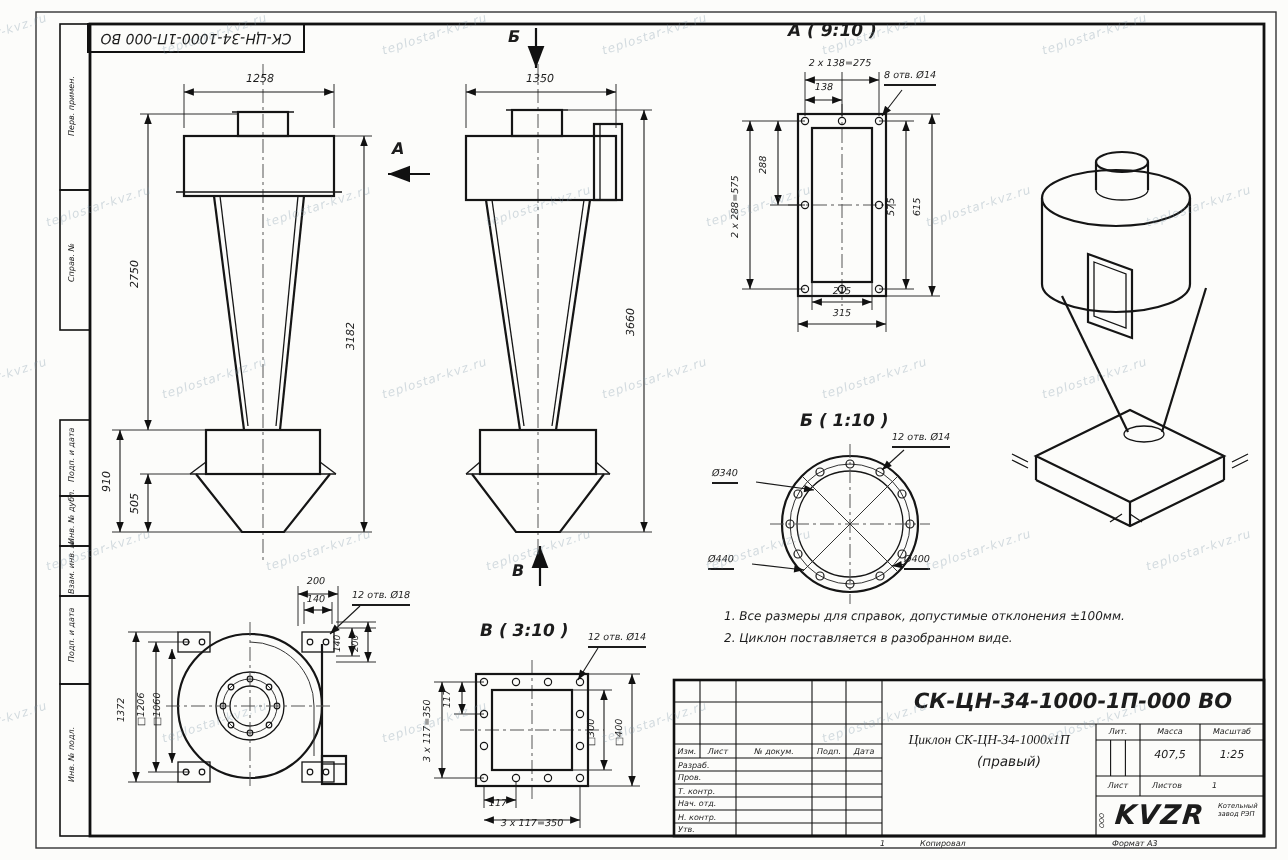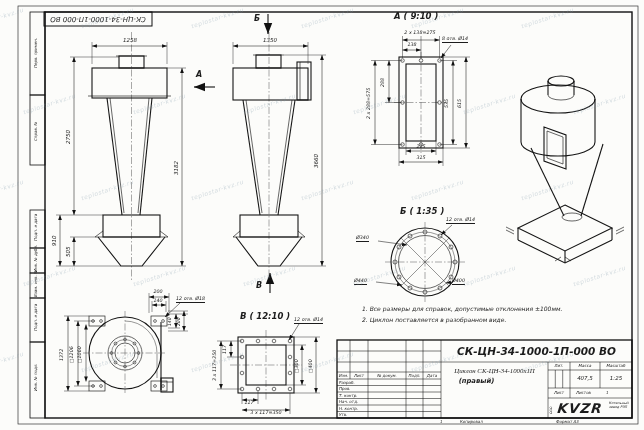--- a/index.html
+++ b/index.html
@@ -348,50 +348,50 @@
 <div class="t c" style="left:392px;top:31px;width:56px;font-size:4.8px;">2 x 138=275</div>
 <div class="t c" style="left:401px;top:43px;width:22px;font-size:4.8px;">138</div>
 <div class="t ul" style="left:442px;top:37px;font-size:4.8px;">8 отв. Ø14</div>
 <div class="t rv" style="left:381px;top:87px;font-size:4.8px;">288</div>
 <div class="t rv" style="left:367px;top:119px;font-size:4.8px;">2 x 288=575</div>
 <div class="t rv" style="left:445px;top:108px;font-size:4.8px;">575</div>
 <div class="t rv" style="left:458px;top:108px;font-size:4.8px;">615</div>
 <div class="t c" style="left:406px;top:145px;width:30px;font-size:4.8px;">215</div>
 <div class="t c" style="left:406px;top:156px;width:30px;font-size:4.8px;">315</div>
 
-<div class="t vt" style="left:400px;top:207px;">Б ( 1:35 )</div>
+<div class="t vt" style="left:400px;top:207px;">Б ( 1:10 )</div>
 <div class="t ul" style="left:446px;top:218px;font-size:4.8px;">12 отв. Ø14</div>
 <div class="t ul" style="left:356px;top:236px;font-size:4.8px;">Ø340</div>
 <div class="t ul" style="left:354px;top:279px;font-size:4.8px;">Ø440</div>
 <div class="t ul" style="left:452px;top:279px;font-size:4.8px;">Ø400</div>
 
 <div class="t rv" style="left:60px;top:361px;font-size:4.8px;">1372</div>
 <div class="t rv" style="left:70px;top:363px;font-size:4.8px;">□1206</div>
 <div class="t rv" style="left:78px;top:363px;font-size:4.8px;">□1060</div>
 <div class="t c" style="left:148px;top:290px;width:20px;font-size:4.8px;">200</div>
 <div class="t c" style="left:150px;top:299px;width:16px;font-size:4.8px;">140</div>
 <div class="t ul" style="left:176px;top:297px;font-size:4.8px;">12 отв. Ø18</div>
 <div class="t rv" style="left:168px;top:326px;font-size:4.5px;">140</div>
 <div class="t rv" style="left:177px;top:326px;font-size:4.5px;">200</div>
 
-<div class="t vt" style="left:240px;top:312px;">В ( 12:10 )</div>
+<div class="t vt" style="left:240px;top:312px;">В ( 3:10 )</div>
 <div class="t ul" style="left:294px;top:318px;font-size:4.8px;">12 отв. Ø14</div>
 <div class="t rv" style="left:223px;top:354px;font-size:4.8px;">117</div>
 <div class="t rv" style="left:213px;top:381px;font-size:4.8px;">3 x 117=350</div>
 <div class="t rv" style="left:295px;top:373px;font-size:4.8px;">□300</div>
 <div class="t rv" style="left:309px;top:373px;font-size:4.8px;">□400</div>
 <div class="t c" style="left:238px;top:401px;width:22px;font-size:4.8px;">117</div>
 <div class="t c" style="left:240px;top:411px;width:52px;font-size:4.8px;">3 x 117=350</div>
 
 <div class="t n" style="left:362px;top:306px;">1. Все размеры для справок, допустимые отклонения ±100мм.</div>
 <div class="t n" style="left:362px;top:317px;">2. Циклон поставляется в разобранном виде.</div>
 
 <div class="t c" style="left:443px;top:346px;width:187px;font-size:10.5px;font-weight:bold;">СК-ЦН-34-1000-1П-000 ВО</div>
 <div class="t c" style="left:441px;top:368px;width:107px;font-size:6.8px;font-family:Liberation Serif, serif;">Циклон СК-ЦН-34-1000х1П</div>
-<div class="t c" style="left:423px;top:378px;width:107px;font-size:6.8px;font-weight:bold;">(правый)</div>
+<div class="t c" style="left:451px;top:378px;width:107px;font-size:6.8px;">(правый)</div>
 <div class="t c tb" style="left:337px;top:373.5px;width:13px;">Изм.</div>
 <div class="t c tb" style="left:350px;top:373.5px;width:18px;">Лист</div>
 <div class="t c tb" style="left:368px;top:373.5px;width:38px;">№ докум.</div>
 <div class="t c tb" style="left:406px;top:373.5px;width:17px;">Подп.</div>
 <div class="t c tb" style="left:423px;top:373.5px;width:18px;">Дата</div>
 <div class="t tb" style="left:339px;top:380.5px;">Разраб.</div>
 <div class="t tb" style="left:339px;top:387px;">Пров.</div>
 <div class="t tb" style="left:339px;top:393.5px;">Т. контр.</div>
 <div class="t tb" style="left:339px;top:400px;">Нач. отд.</div>
 <div class="t tb" style="left:339px;top:406.5px;">Н. контр.</div>

